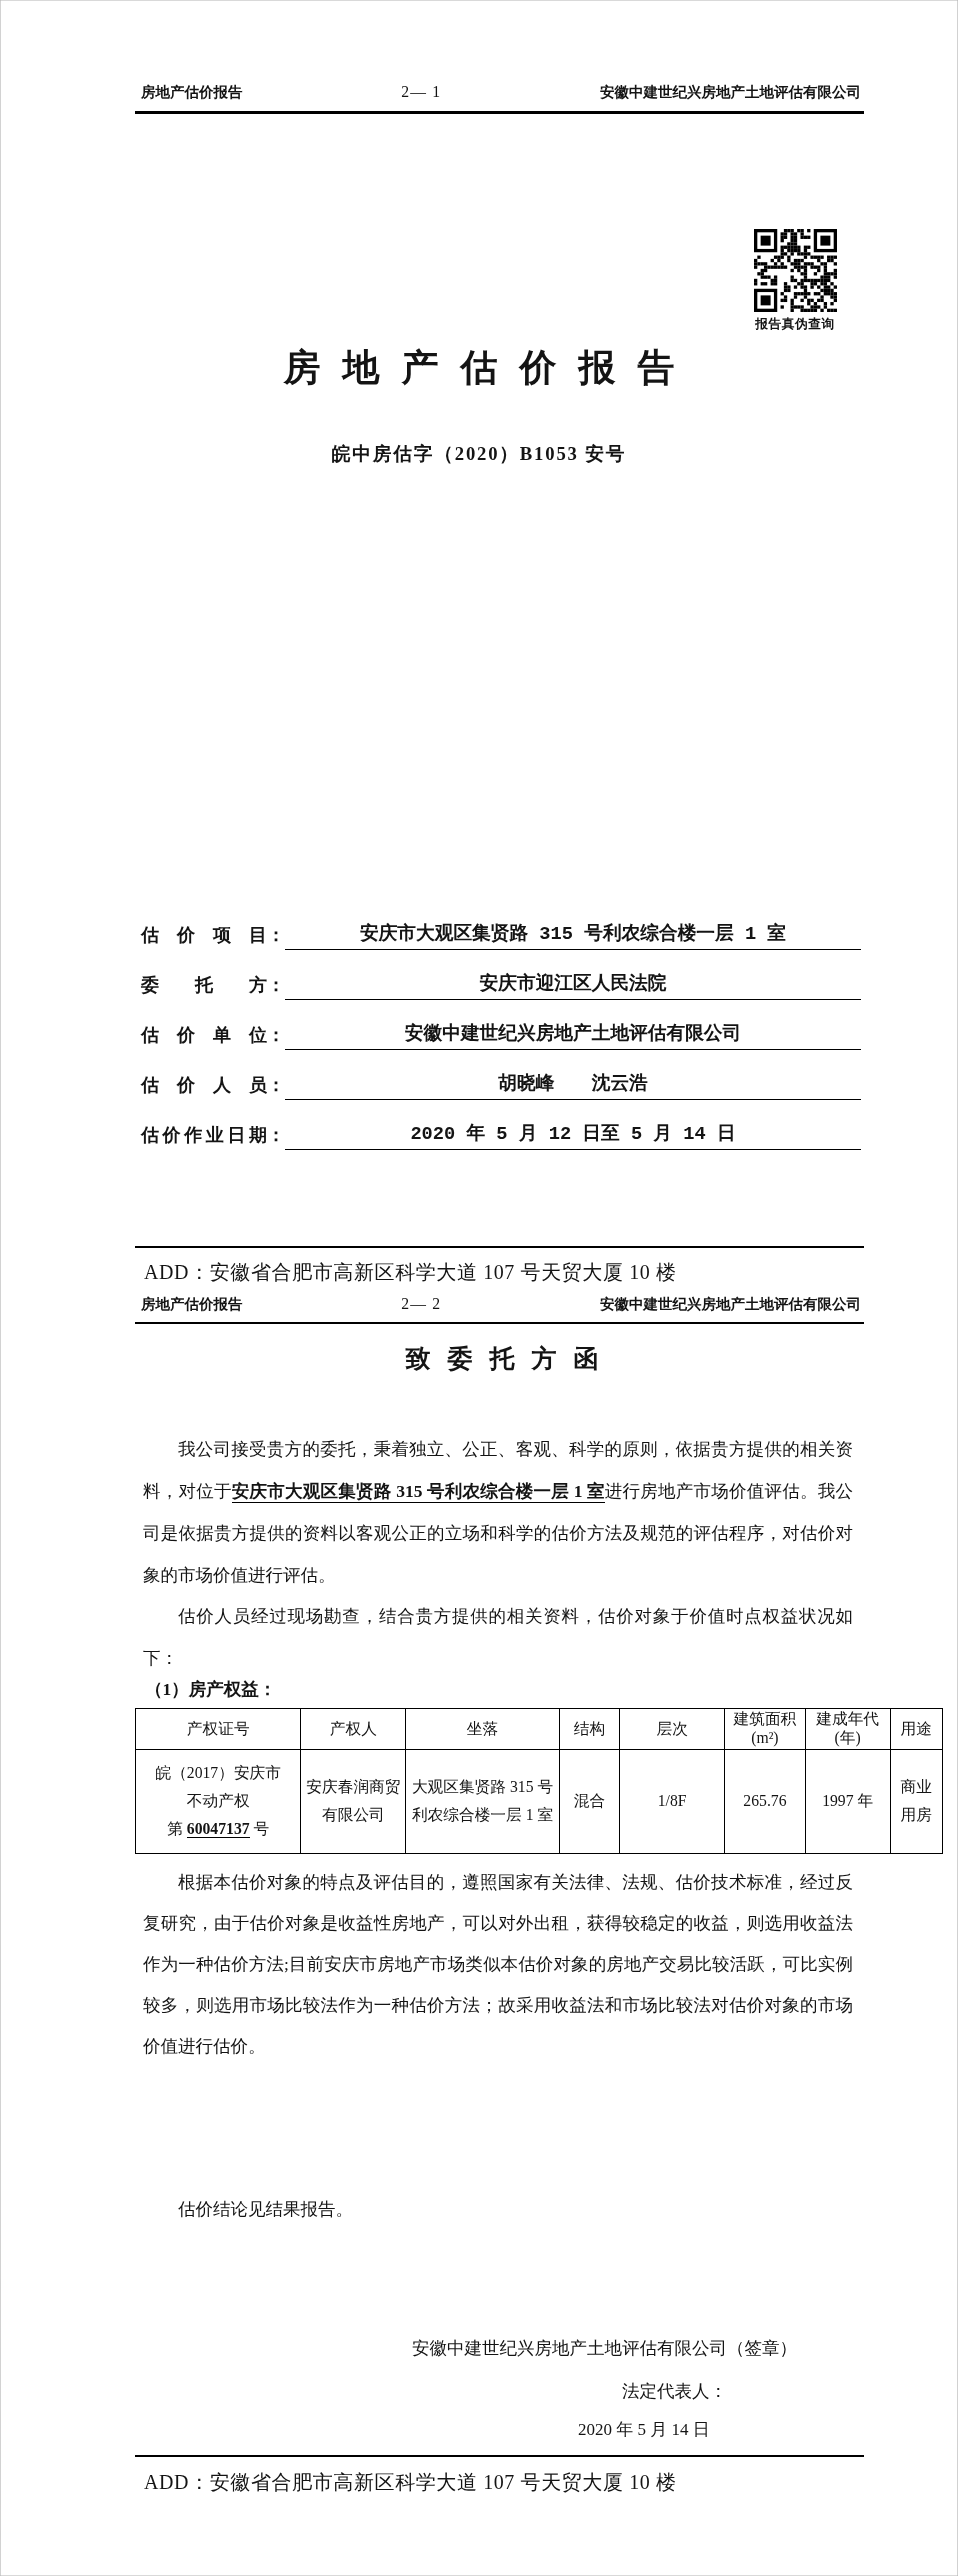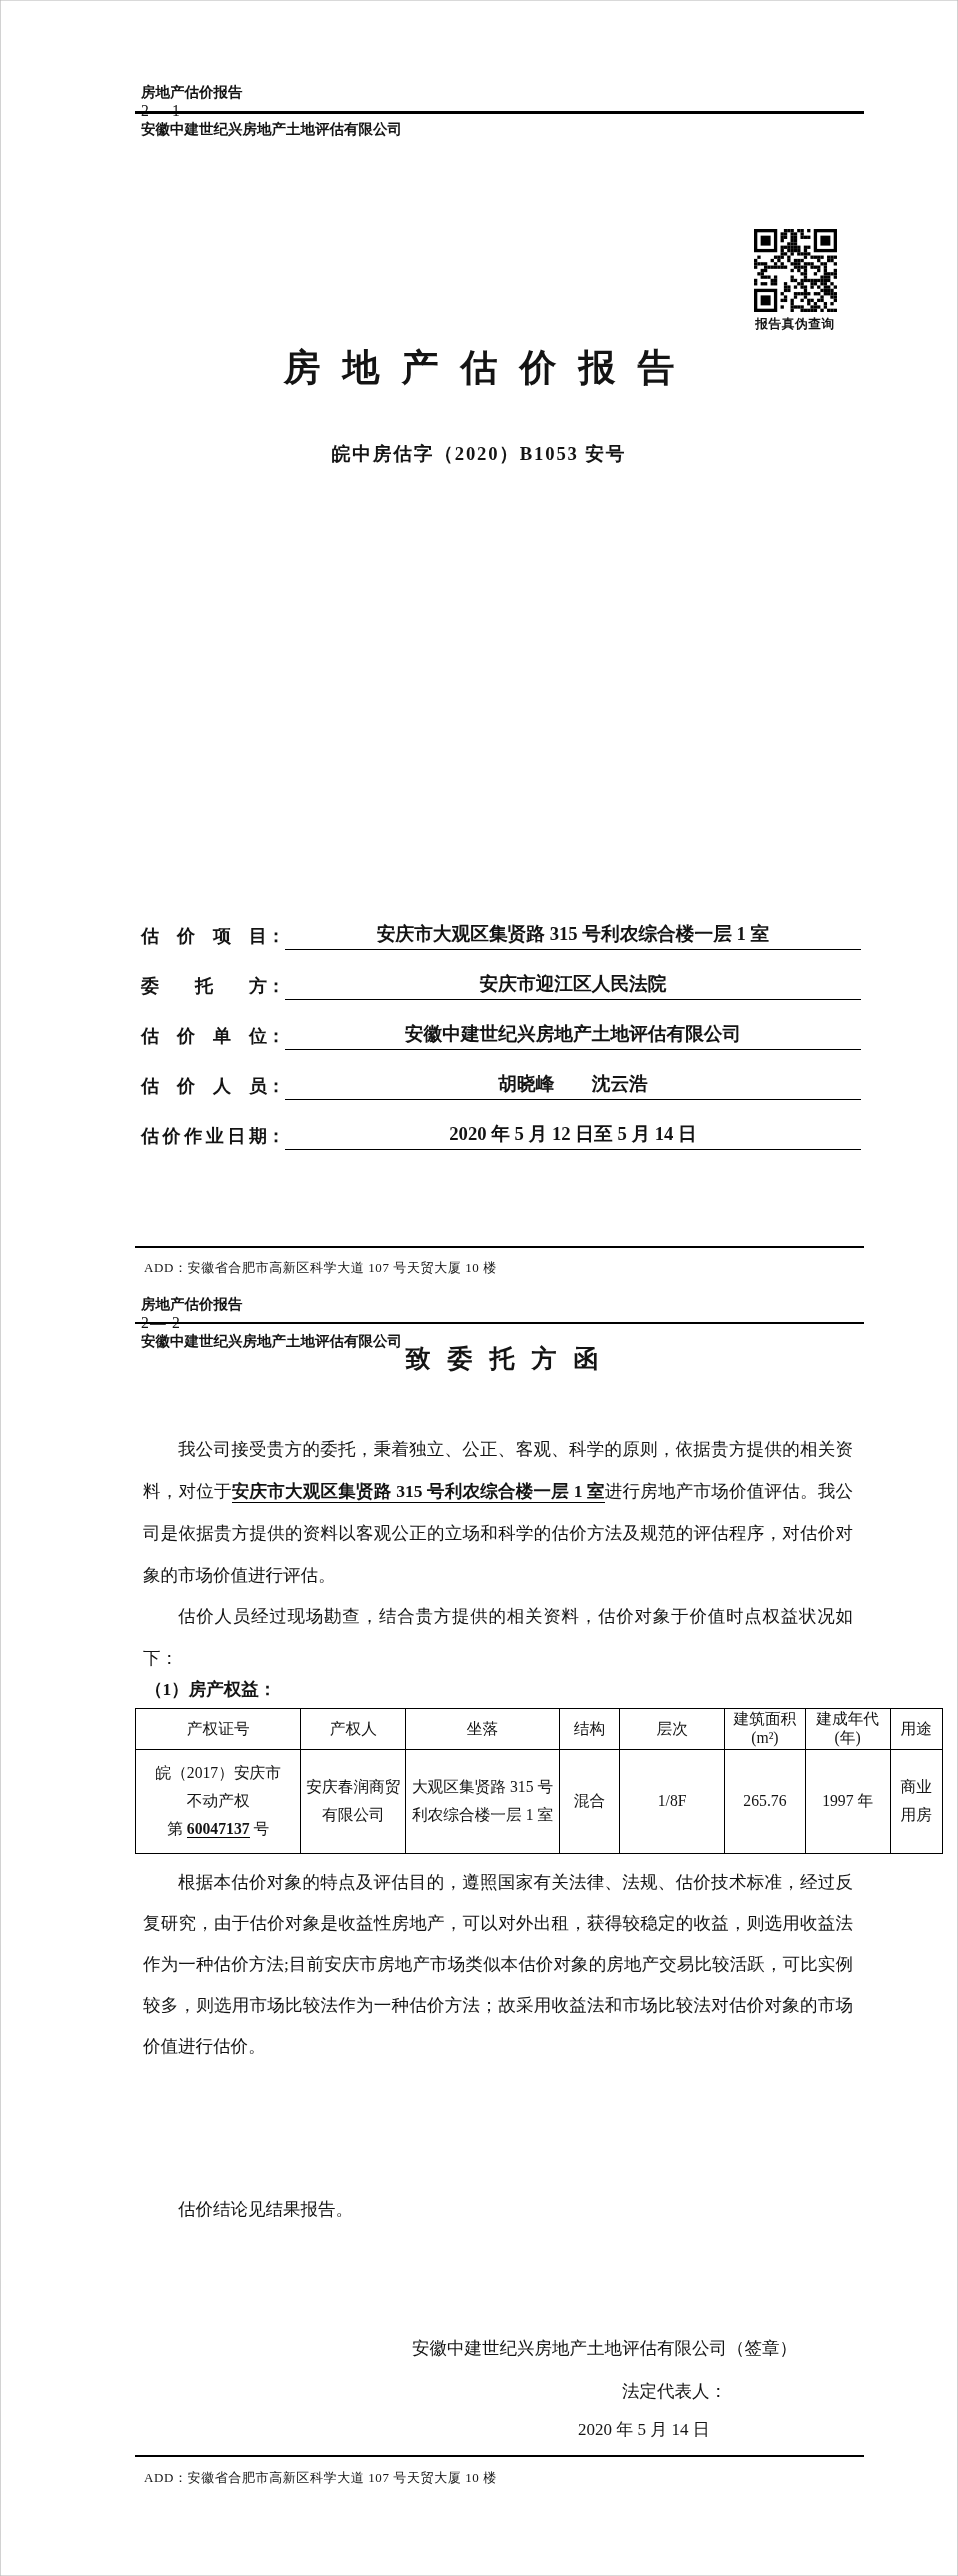--- a/index.html
+++ b/index.html
@@ -5,21 +5,21 @@
   html,body{margin:0;padding:0;background:#ffffff;}
   #doc{
     position:relative;
     width:958px;height:2576px;
     background:#ffffff;
     box-shadow: inset 0 0 0 0.6px #b4b4b4;
     font-family:"Liberation Serif","DejaVu Serif",serif;
     color:#141414;
     overflow:hidden;
   }
-  .abs{position:absolute;flex-direction:column;}
+  .abs{position:absolute;}
   
   .pg-header{
     left:141px;right:97px;
     display:flex;align-items:baseline;justify-content:space-between;
     font-weight:bold;font-size:14.5px;
   }
   .pg-header .h-center{font-size:15.7px;font-weight:normal;letter-spacing:1.2px;}
   .rule{left:135px;right:94px;background:#000;}
   .rule-thick{height:3px;}
   .rule-thin{height:2.4px;}
@@ -30,37 +30,37 @@
   
   .doc-title{
     left:0;right:0;text-align:center;
     font-size:37px;font-weight:bold;letter-spacing:22px;text-indent:22px;
   }
   .doc-number{
     left:0;right:0;text-align:center;
     font-size:18.7px;font-weight:bold;letter-spacing:1.8px;
   }
   
-  .fields{left:141px;right:97px;}
+  .fields{left:141px;right:97px;font-family:Liberation Mono, monospace;}
   .field-row{position:relative;height:50px;display:flex;align-items:flex-end;}
   .field-label{
     width:126px;flex:0 0 126px;
     font-size:18px;font-weight:bold;line-height:26.6px;
     text-align:justify;text-align-last:justify;
   }
   .field-colon{font-size:18px;font-weight:bold;line-height:26.6px;flex:0 0 auto;}
   .field-value{
     flex:1;text-align:center;
     font-size:18.7px;font-weight:bold;line-height:26.6px;
     border-bottom:1.8px solid #000;
     padding-bottom:1.8px;
     white-space:nowrap;
   }
   
-  .footer-add{left:144px;right:97px;font-size:13px;letter-spacing:0.6px;}
+  .footer-add{left:144px;right:97px;font-size:20px;letter-spacing:0.6px;}
   
   .letter-title{
     left:0;right:0;text-align:center;
     font-size:25px;font-weight:bold;letter-spacing:17px;text-indent:17px;
   }
   .salutation{left:135px;right:97px;font-size:17.5px;font-weight:bold;}
   .para{
     left:135px;right:97px;
     font-size:17.5px;line-height:42px;
     text-align:justify;text-indent:35px;

